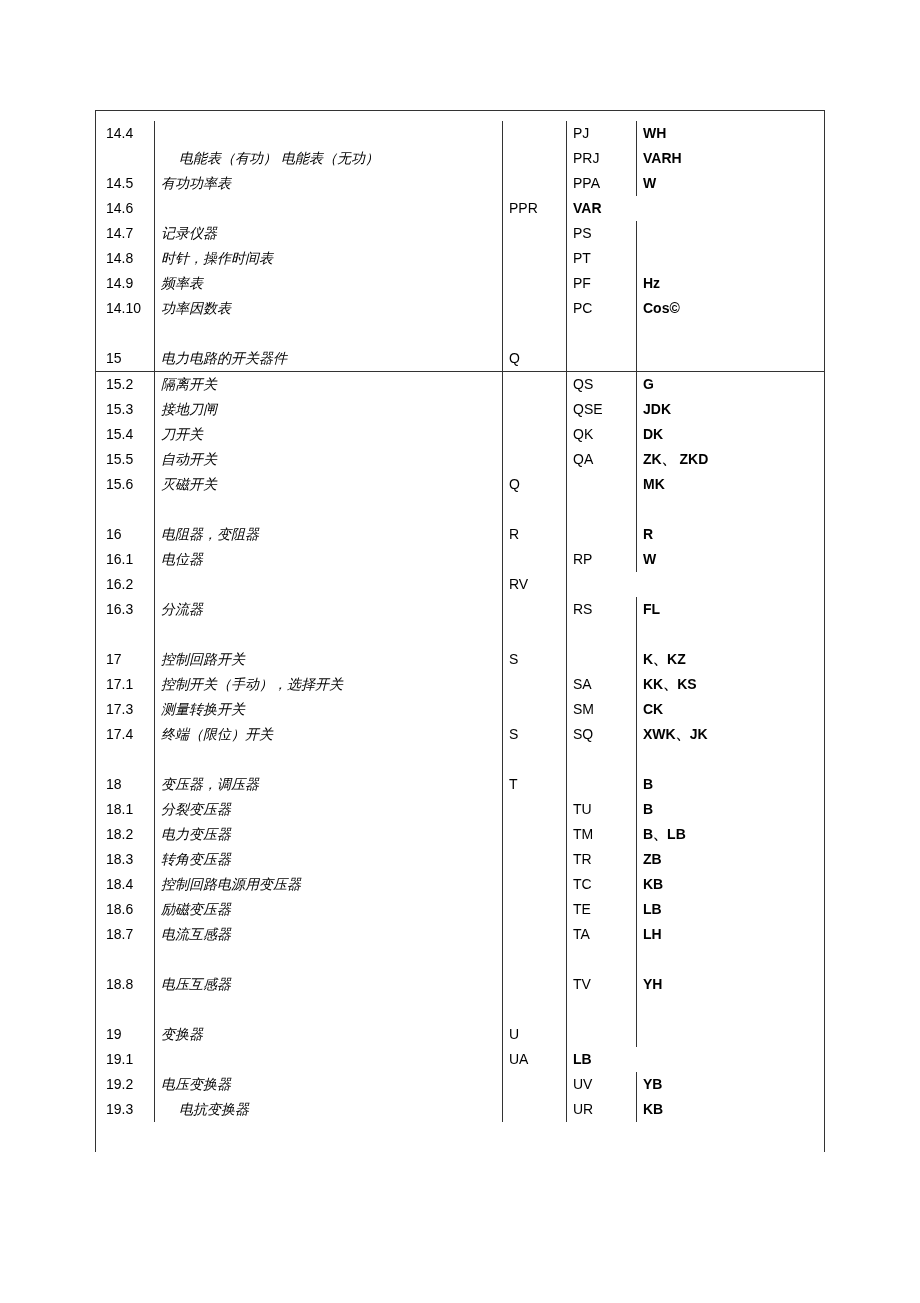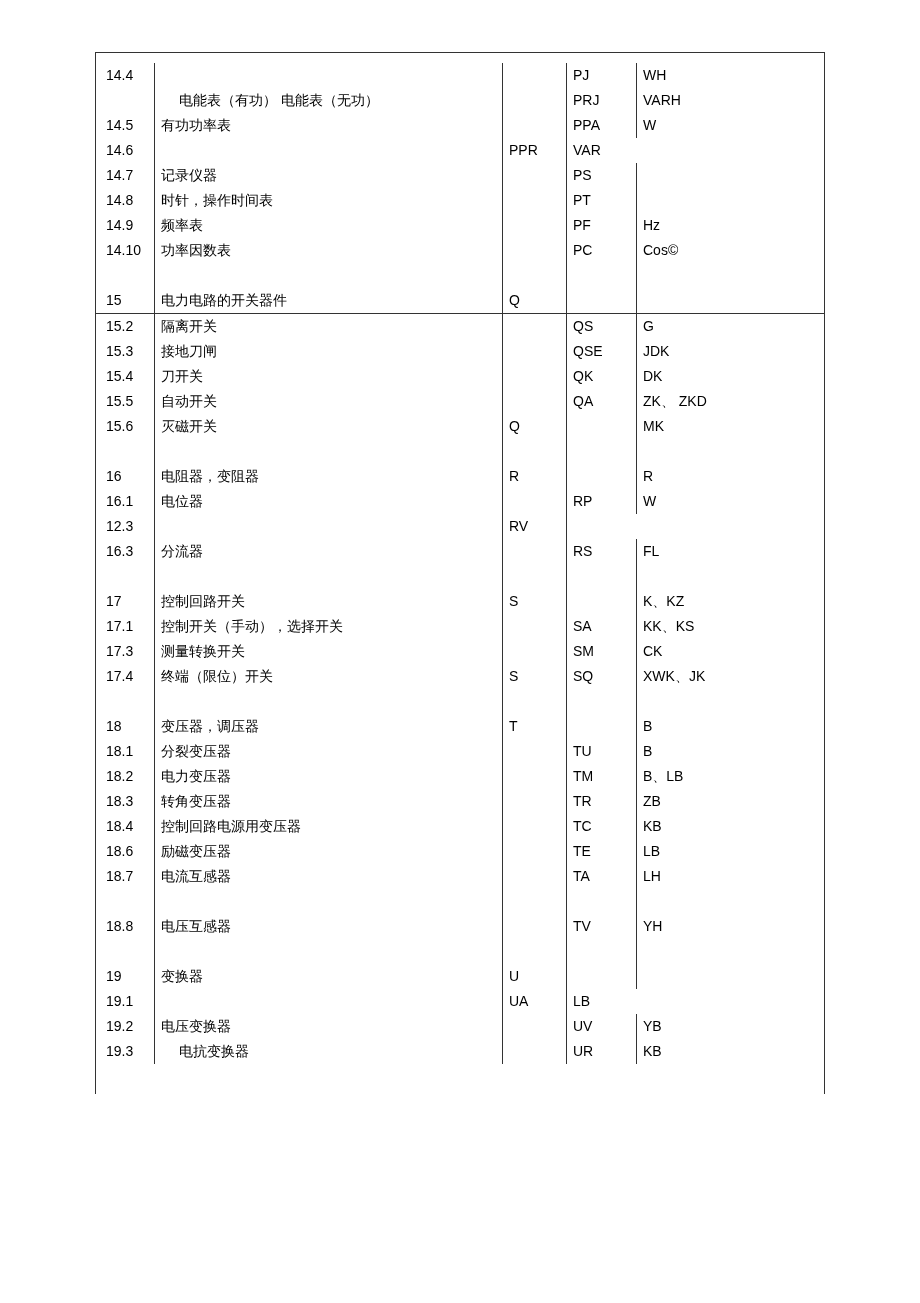--- a/index.html
+++ b/index.html
@@ -6,21 +6,21 @@
     background: #fff;
     margin: 0;
     font-family: Arial, "Microsoft YaHei", sans-serif;
     font-size: 14px;
     color: #000;
   }
   .page {
     width: 920px;
     min-height: 1303px;
     box-sizing: border-box;
-    padding: 52px 95px 40px 95px;
+    padding: 110px 95px 40px 95px;
   }
   .grid {
     border: 1px solid #333;
     border-bottom: none;
     position: relative;
     padding: 10px 0 30px 0;
   }
   .grid::after{
     content:"";
     position:absolute;
@@ -31,24 +31,24 @@
     grid-template-columns: 58px 348px 64px 70px 1fr;
     line-height: 25px;
   }
   .hr-inner {
     border-top: 1px solid #333;
     margin: 0;
     grid-column: 1 / 6;
     height:0;
   }
   .c1 { padding-left: 10px; }
-  .c2 { padding-right: 6px; }
+  .c2 { padding-right: 6px; font-style: italic; }
   .c3 { }
   .c4 { }
-  .c5 { padding-right: 6px; }
+  .c5 { padding-right: 6px; font-weight: bold; }
   .c2, .c3, .c4, .c5 { border-left: 1px solid #333; padding-left: 6px; }
   .row.blank .c1,
   .row.blank .c2,
   .row.blank .c3,
   .row.blank .c4,
   .row.blank .c5 { min-height: 25px; }
   .indent { padding-left: 18px; display:inline-block;}
   .half { line-height: 12px; min-height:12px !important;}
   .row.half > div{min-height:12px;}
 </style>
@@ -179,21 +179,21 @@
         <div class="c5">R</div>
       </div>
       <div class="row">
         <div class="c1">16.1</div>
         <div class="c2">电位器</div>
         <div class="c3"></div>
         <div class="c4">RP</div>
         <div class="c5">W</div>
       </div>
       <div class="row">
-        <div class="c1">12.3</div>
+        <div class="c1">16.2</div>
         <div class="c3"></div>
         <div class="c4">RV</div>
         <div class="c5"></div>
       </div>
       <div class="row">
         <div class="c1">16.3</div>
         <div class="c2">分流器</div>
         <div class="c3"></div>
         <div class="c4">RS</div>
         <div class="c5">FL</div>

